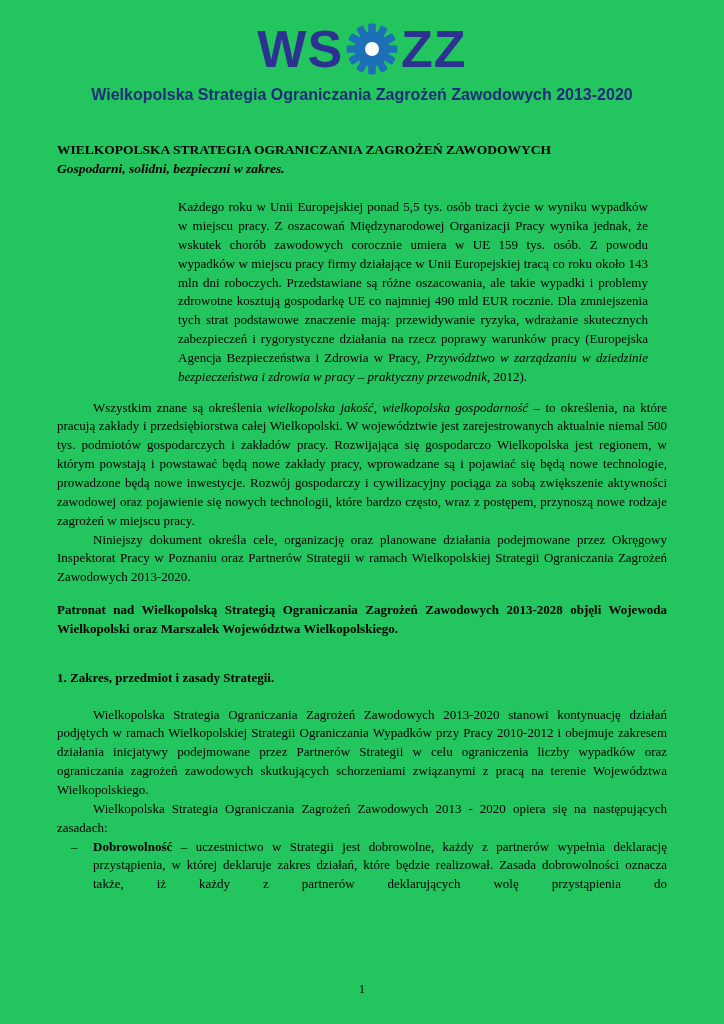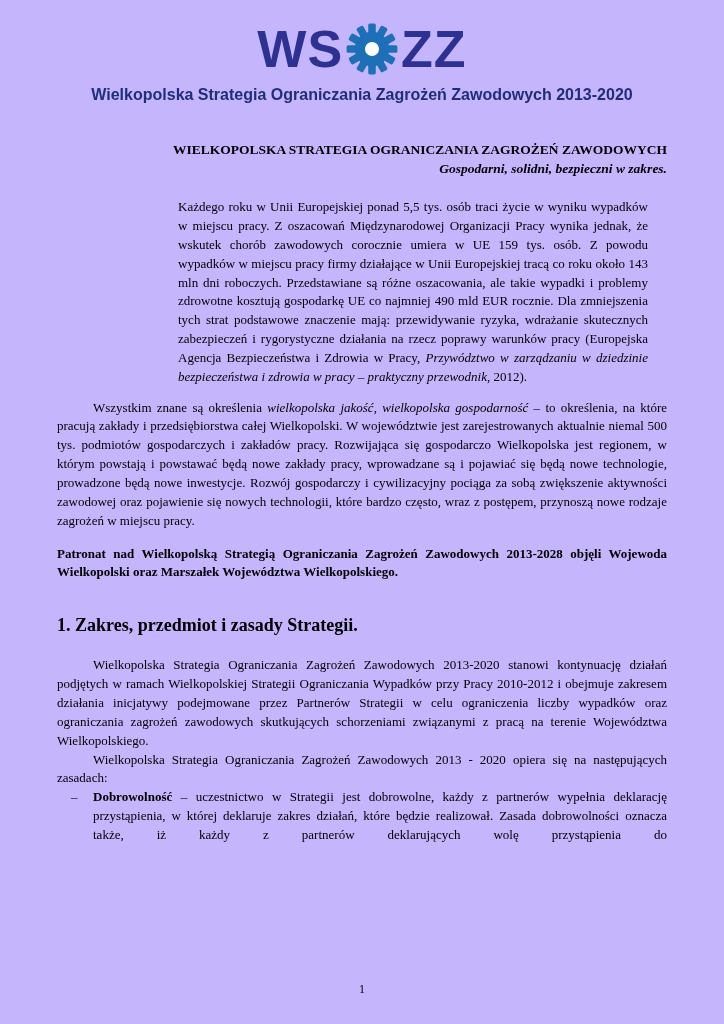--- a/index.html
+++ b/index.html
@@ -1,21 +1,21 @@
 <!DOCTYPE html>
 <html lang="pl"><head>
 <meta charset="utf-8">
 <style>
   html, body { margin: 0; padding: 0; background: #ffffff; }
   .page {
     position: relative;
     width: 724px;
     height: 1024px;
     margin: 0 auto;
-    background: #c4b5fd;
+    background: #22c55e;
     box-sizing: border-box;
     padding: 18px 57px 0 57px;
     font-family: "Liberation Serif", serif;
     font-size: 13px;
     line-height: 1.45;
     color: #000000;
     overflow: hidden;
   }
 
   
@@ -39,21 +39,21 @@
     margin-top: 3px;
     font-family: Liberation Sans, sans-serif;
     font-weight: bold;
     font-size: 16px;
     color: #1f2d7a;
   }
 
   
   .doc-title {
     margin-top: 34px;
-    text-align: right;
+    text-align: left;
     font-weight: bold;
     font-size: 13.5px;
     line-height: 19px;
   }
   .doc-title .subtitle { font-style: italic; }
 
   
   .intro-quote {
     margin: 20px 19px 12px 121px;
     text-align: justify;
@@ -64,21 +64,21 @@
     text-indent: 36px;
   }
   .para.no-indent { text-indent: 0; }
   .mt-sm { margin-top: 10px; }
   .mt-md { margin-top: 14px; }
   .mt-para { margin-top: 18px; }
   .bold { font-weight: bold; }
 
   .section-heading {
     margin: 30px 0 0 0;
-    font-size: 18px;
+    font-size: 13px;
     font-weight: bold;
   }
 
   
   .dash-item {
     position: relative;
     padding-left: 36px;
     text-align: justify;
     text-align-last: justify;
   }
@@ -131,20 +131,21 @@
 
   <div class="doc-title">
     <div>WIELKOPOLSKA STRATEGIA OGRANICZANIA ZAGROŻEŃ ZAWODOWYCH</div>
     <div class="subtitle">Gospodarni, solidni, bezpieczni w zakres.</div>
   </div>
 
   <div class="intro-quote"><span>Każdego roku w Unii Europejskiej ponad 5,5 tys. osób traci życie w wyniku wypadków w miejscu pracy. Z oszacowań Międzynarodowej Organizacji Pracy wynika jednak, że wskutek chorób zawodowych corocznie umiera w UE 159 tys. osób. Z powodu wypadków w miejscu pracy firmy działające w Unii Europejskiej tracą co roku około 143 mln dni roboczych. Przedstawiane są różne oszacowania, ale takie wypadki i problemy zdrowotne kosztują gospodarkę UE co najmniej 490 mld EUR rocznie. Dla zmniejszenia tych strat podstawowe znaczenie mają: przewidywanie ryzyka, wdrażanie skutecznych zabezpieczeń i rygorystyczne działania na rzecz poprawy warunków pracy (Europejska Agencja Bezpieczeństwa i Zdrowia w Pracy, </span><span style="font-style: italic;">Przywództwo w zarządzaniu w dziedzinie bezpieczeństwa i zdrowia w pracy – praktyczny przewodnik</span><span>, 2012).</span></div>
 
   <p class="para mt-sm"><span>Wszystkim znane są określenia </span><span style="font-style: italic;">wielkopolska jakość</span><span>, </span><span style="font-style: italic;">wielkopolska gospodarność</span><span> – to określenia, na które pracują zakłady i przedsiębiorstwa całej Wielkopolski. W województwie jest zarejestrowanych aktualnie niemal 500 tys. podmiotów gospodarczych i zakładów pracy. Rozwijająca się gospodarczo Wielkopolska jest regionem, w którym powstają i powstawać będą nowe zakłady pracy, wprowadzane są i pojawiać się będą nowe technologie, prowadzone będą nowe inwestycje. Rozwój gospodarczy i cywilizacyjny pociąga za sobą zwiększenie aktywności zawodowej oraz pojawienie się nowych technologii, które bardzo często, wraz z postępem, przynoszą nowe rodzaje zagrożeń w miejscu pracy.</span></p>
 
+  <p class="para">Niniejszy dokument określa cele, organizację oraz planowane działania podejmowane przez Okręgowy Inspektorat Pracy w Poznaniu oraz Partnerów Strategii w ramach Wielkopolskiej Strategii Ograniczania Zagrożeń Zawodowych 2013-2020.</p>
 
   <p class="para no-indent bold mt-md">Patronat nad Wielkopolską Strategią Ograniczania Zagrożeń Zawodowych 2013-2028 objęli Wojewoda Wielkopolski oraz Marszałek Województwa Wielkopolskiego.</p>
 
   <h2 class="section-heading">1. Zakres, przedmiot i zasady Strategii.</h2>
 
   <p class="para mt-para">Wielkopolska Strategia Ograniczania Zagrożeń Zawodowych 2013-2020 stanowi kontynuację działań podjętych w ramach Wielkopolskiej Strategii Ograniczania Wypadków przy Pracy 2010-2012 i obejmuje zakresem działania inicjatywy podejmowane przez Partnerów Strategii w celu ograniczenia liczby wypadków oraz ograniczania zagrożeń zawodowych skutkujących schorzeniami związanymi z pracą na terenie Województwa Wielkopolskiego.</p>
 
   <p class="para">Wielkopolska Strategia Ograniczania Zagrożeń Zawodowych 2013 - 2020 opiera się na następujących zasadach:</p>
 
   <div class="dash-list">

